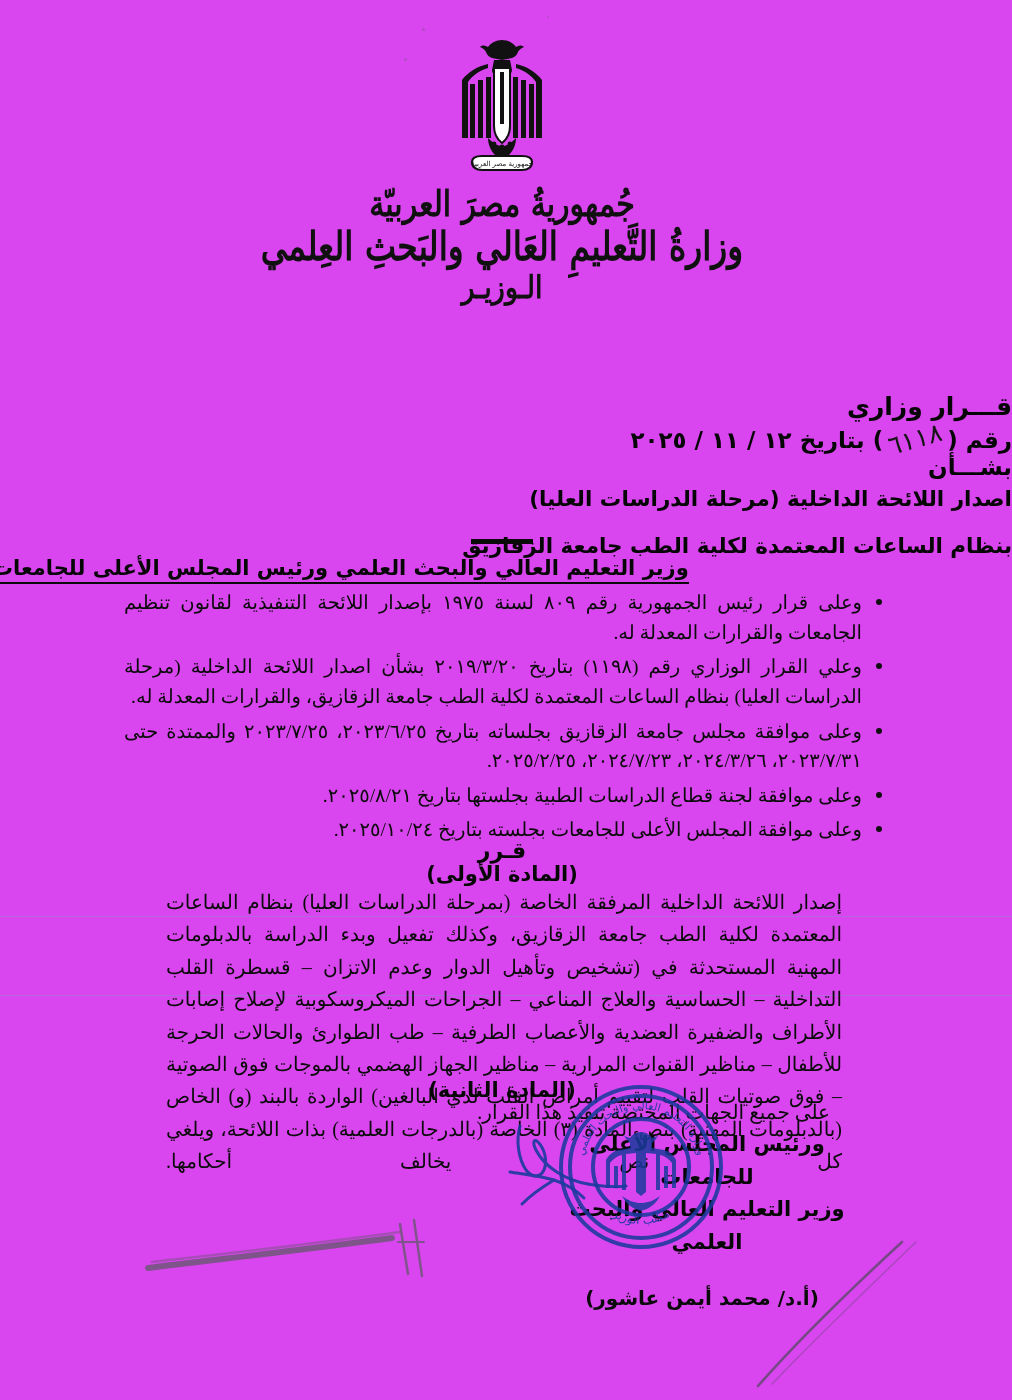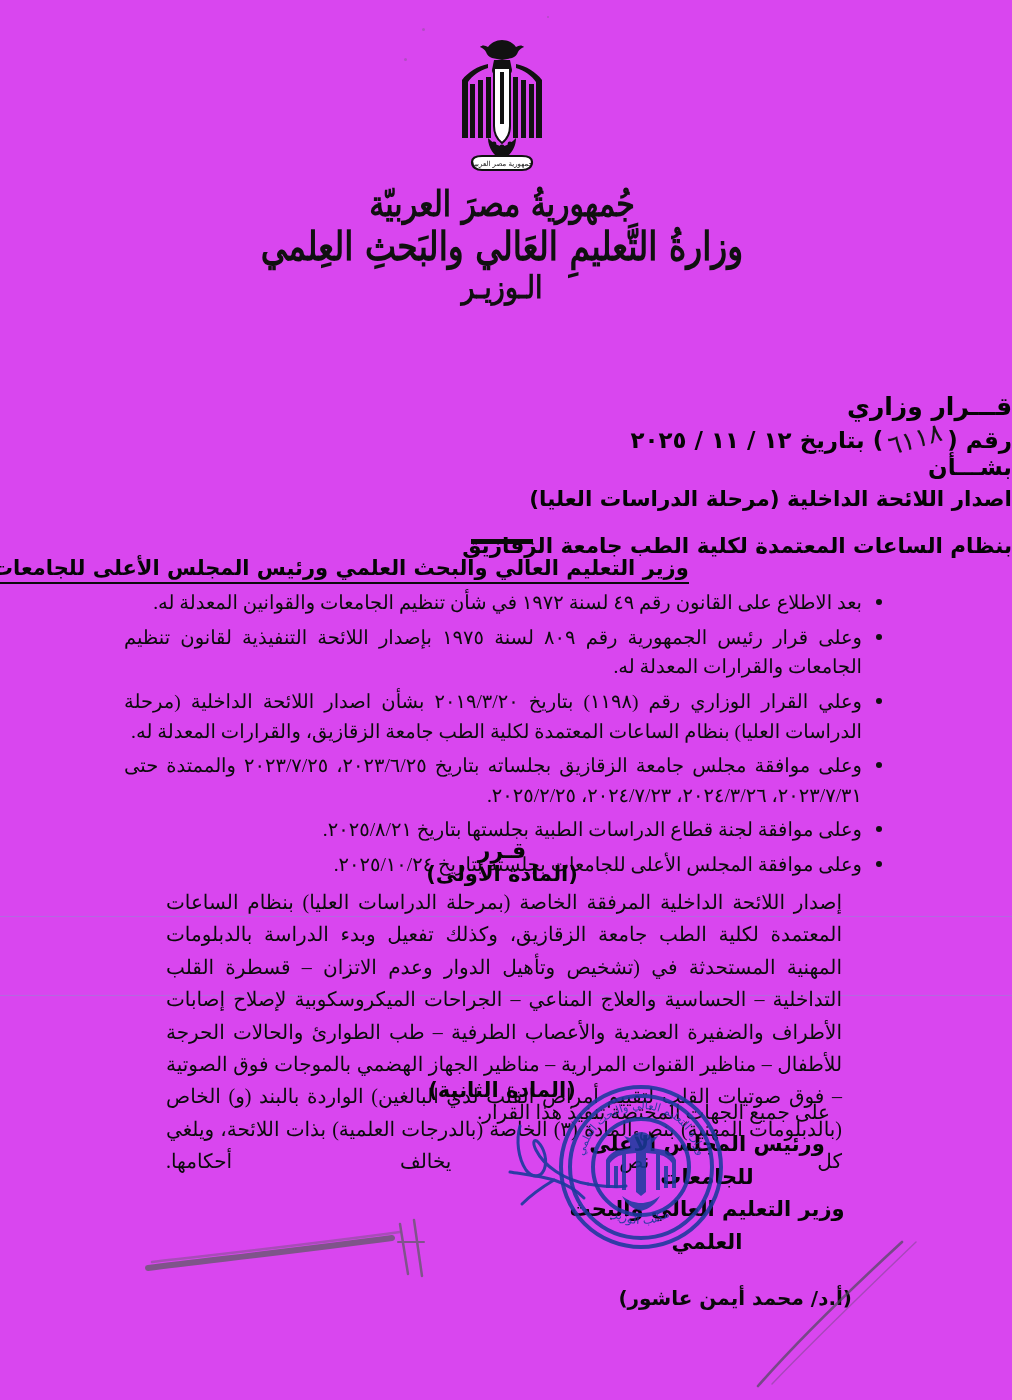--- a/index.html
+++ b/index.html
@@ -243,21 +243,21 @@
     font-weight: 700;
     font-size: 21px;
     line-height: 1.55;
     color: #060606;
   }
   .sig-name {
     position: absolute;
     top: 1286px;
     right: 160px;
     width: 300px;
-    text-align: right;
+    text-align: center;
     font-family: "DejaVu Sans", "Liberation Sans", sans-serif;
     font-weight: 700;
     font-size: 20px;
     color: #0a0a0a;
   }
 
   
   .stamp {
     position: absolute;
     top: 1078px;
@@ -368,21 +368,20 @@
     <div class="dh-sub" style="margin-top:16px;">بنظام الساعات المعتمدة لكلية الطب جامعة الزقازيق</div>
   </div>
 
   <div class="rule"></div>
 
   <div class="authority">
     <span>وزير التعليم العالي والبحث العلمي ورئيس المجلس الأعلى للجامعات</span>
   </div>
 
   <div class="preamble">
-    <div class="pre-item">بعد الاطلاع على القانون رقم ٤٩ لسنة ١٩٧٢ في شأن تنظيم الجامعات والقوانين المعدلة له.</div>
     <div class="pre-item">وعلى قرار رئيس الجمهورية رقم ٨٠٩ لسنة ١٩٧٥ بإصدار اللائحة التنفيذية لقانون تنظيم الجامعات والقرارات المعدلة له.</div>
     <div class="pre-item">وعلي القرار الوزاري رقم (١١٩٨) بتاريخ ٢٠١٩/٣/٢٠ بشأن اصدار اللائحة الداخلية (مرحلة الدراسات العليا) بنظام الساعات المعتمدة لكلية الطب جامعة الزقازيق، والقرارات المعدلة له.</div>
     <div class="pre-item">وعلى موافقة مجلس جامعة الزقازيق بجلساته بتاريخ ٢٠٢٣/٦/٢٥، ٢٠٢٣/٧/٢٥ والممتدة حتى ٢٠٢٣/٧/٣١، ٢٠٢٤/٣/٢٦، ٢٠٢٤/٧/٢٣، ٢٠٢٥/٢/٢٥.</div>
     <div class="pre-item">وعلى موافقة لجنة قطاع الدراسات الطبية بجلستها بتاريخ ٢٠٢٥/٨/٢١.</div>
     <div class="pre-item">وعلى موافقة المجلس الأعلى للجامعات بجلسته بتاريخ ٢٠٢٥/١٠/٢٤.</div>
   </div>
 
   <div class="qarrar">قـرر</div>
   <div class="article-one-label">(المادة الأولى)</div>
   <div class="body-text">إصدار اللائحة الداخلية المرفقة الخاصة (بمرحلة الدراسات العليا) بنظام الساعات المعتمدة لكلية الطب جامعة الزقازيق، وكذلك تفعيل وبدء الدراسة بالدبلومات المهنية المستحدثة في (تشخيص وتأهيل الدوار وعدم الاتزان – قسطرة القلب التداخلية – الحساسية والعلاج المناعي – الجراحات الميكروسكوبية لإصلاح إصابات الأطراف والضفيرة العضدية والأعصاب الطرفية – طب الطوارئ والحالات الحرجة للأطفال – مناظير القنوات المرارية – مناظير الجهاز الهضمي بالموجات فوق الصوتية – فوق صوتيات القلب لتقييم أمراض القلب لدي البالغين) الواردة بالبند (و) الخاص (بالدبلومات المهنية) بنص المادة (٣) الخاصة (بالدرجات العلمية) بذات اللائحة، ويلغي كل نص يخالف أحكامها.</div>

